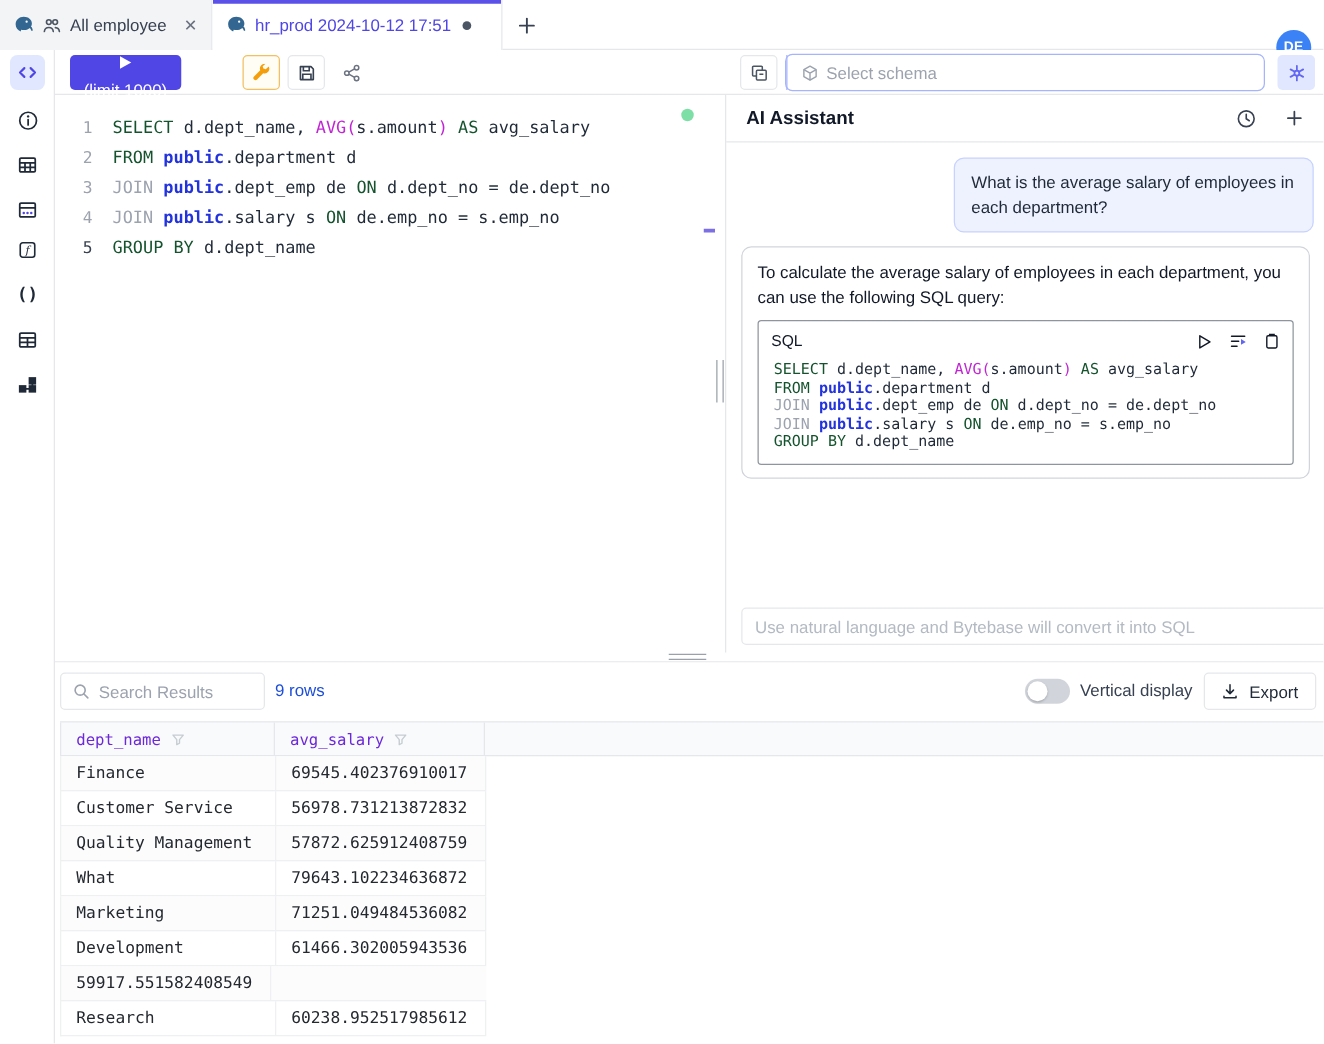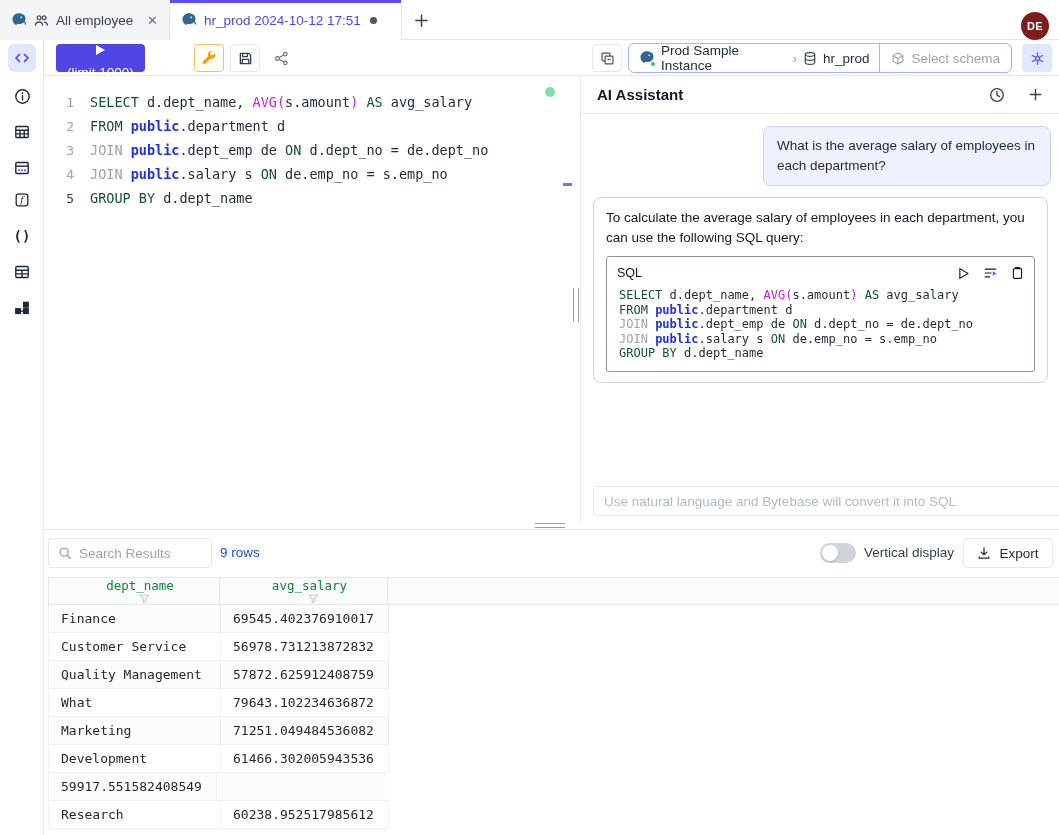--- a/index.html
+++ b/index.html
@@ -13,22 +13,22 @@
   .tab{ position:absolute; top:0; height:40px; display:flex; align-items:center; gap:7px; padding:0 11px; cursor:pointer; }
   .tab-inactive{ left:0; width:170px; background:#f3f4f6; border-right:1px solid #e5e7eb; }
   .tab-inactive .tab-label{ font-size:13.5px; color:#374151; }
   .tab-active{ left:170px; width:232px; background:#fff; border-right:1px solid #e5e7eb;
                box-shadow:inset 0 3px 0 #5b51e8; }
   .tab-active .tab-label{ font-size:13.5px; color:#4f46e5; font-weight:500; }
   .tab-close{ margin-left:auto; color:#6b7280; font-size:13px; line-height:1; }
   .tab-dirty{ width:7px; height:7px; border-radius:50%; background:#4b5563; margin-left:2px; }
   .tab-new{ position:absolute; left:402px; top:0; width:38px; height:40px; display:flex;
             align-items:center; justify-content:center; color:#374151; }
-  .avatar{ position:absolute; right:10px; top:12px; width:28px; height:28px; border-radius:50%;
-           background:#7f1d1d; color:#fff; font-size:11px; font-weight:bold; display:flex;
+  .avatar{ position:absolute; right:10px; top:24px; width:28px; height:28px; border-radius:50%;
+           background:#3b82f6; color:#fff; font-size:11px; font-weight:bold; display:flex;
            align-items:center; justify-content:center; letter-spacing:.3px; }
 
   
   .toolbar{ position:absolute; left:44px; top:40px; width:1015px; height:36px; background:#fff;
             border-bottom:1px solid #e5e7eb; }
   .run-btn{ position:absolute; left:12px; top:4px; height:28px; padding:0 11px; background:#4f46e5;
             border-radius:4px; display:flex; align-items:center; gap:9px; color:#fff;
             font-size:13.5px; font-weight:500; cursor:pointer;flex-direction:column; }
   .tb-btn{ position:absolute; top:4px; width:30px; height:28px; border-radius:4px; display:flex;
            align-items:center; justify-content:center; cursor:pointer; }
@@ -113,21 +113,21 @@
                 background:#fff; box-shadow:0 1px 2px rgba(0,0,0,.2); }
   .toggle-label{ position:absolute; left:820px; top:15px; font-size:13.5px; color:#374151; }
   .export-btn{ position:absolute; left:919px; top:8px; width:90px; height:30px;
                border:1px solid #e5e7eb; border-radius:4px; display:flex; align-items:center;
                justify-content:center; gap:8px; font-size:13.5px; color:#1f2937; cursor:pointer;
                background:#fff; }
   .rtable{ position:absolute; left:4px; top:47px; width:1011px; }
   .thead{ display:flex; height:28px; background:#f8fafc; border-top:1px solid #e5e7eb;
           border-bottom:1px solid #e5e7eb; }
   .th{ display:flex; align-items:center; padding-left:12px; font-family:"DejaVu Sans Mono",monospace;
-       font-size:12.5px; color:#15803d; border-right:1px solid #e5e7eb; cursor:pointer;flex-direction:column; }
+       font-size:12.5px; color:#6d28d9; border-right:1px solid #e5e7eb; cursor:pointer; }
   .th:first-child{ border-left:1px solid #e5e7eb; }
   .th-fill{ flex:1; border-right:none; cursor:default; }
   .col-dept{ width:172px; }
   .col-sal{ width:168px; }
   .trow{ display:flex; height:28px; width:341px; border-left:1px solid #eef0f2;
          border-bottom:1px solid #eef0f2; }
   .trow:nth-child(odd){ background:#fcfcfd; }
   .td{ display:flex; align-items:center; padding-left:12px; font-family:"DejaVu Sans Mono",monospace;
        font-size:13px; color:#24292f; border-right:1px solid #eef0f2; cursor:default; }
 
@@ -219,39 +219,20 @@
     <div class="tb-btn btn-batch">
       <span>
         <svg width="15" height="15" viewBox="0 0 16 16" fill="none" stroke="#4b5563" stroke-width="1.3">
             <path d="M10.5 5.5V3a.8.8 0 0 0-.8-.8H3a.8.8 0 0 0-.8.8v6.7c0 .4.4.8.8.8h2.5"></path>
             <rect x="5.5" y="5.5" width="8.3" height="8.3" rx=".8"></rect>
             <path d="M8 9h3.4"></path>
           </svg>
       </span>
     </div>
     <div class="conn-pill">
-      <div class="conn-main">
-        <span style="position:relative;">
-          <svg width="16" height="16" viewBox="0 0 16 16">
-              <path fill="#336791" d="M8 1.3C4.3 1.3 1.5 3.9 1.5 7.4c0 2.7 1.7 4.8 4 5.8l.5-1.5c.6.2 1.3.3 2 .3 3.7 0 6.5-2.2 6.5-5.3S11.7 1.3 8 1.3z"></path>
-              <circle cx="10.3" cy="5.3" r=".9" fill="#fff"></circle>
-            </svg>
-          <span style="position:absolute;right:-1px;bottom:-1px;width:6px;height:6px;border-radius:50%;background:#34c77b;border:1px solid #fff;"></span>
-        </span>
-        <span>Prod Sample Instance</span>
-        <span class="conn-sep-arrow">›</span>
-        <span>
-          <svg width="14" height="15" viewBox="0 0 16 16" fill="none" stroke="#374151" stroke-width="1.3">
-              <ellipse cx="8" cy="3.4" rx="5.4" ry="2.1"></ellipse>
-              <path d="M2.6 3.4v4.6c0 1.2 2.4 2.1 5.4 2.1s5.4-.9 5.4-2.1V3.4"></path>
-              <path d="M2.6 8v4.6c0 1.2 2.4 2.1 5.4 2.1s5.4-.9 5.4-2.1V8"></path>
-            </svg>
-        </span>
-        <span>hr_prod</span>
-      </div>
       <div class="conn-schema">
         <span>
           <svg width="14" height="15" viewBox="0 0 16 16" fill="none" stroke="#9ca3af" stroke-width="1.3" stroke-linejoin="round">
               <path d="M8 1.6l5.6 3.2v6.4L8 14.4l-5.6-3.2V4.8z"></path>
               <path d="M2.4 4.8L8 8l5.6-3.2M8 8v6.4"></path>
             </svg>
         </span>
         <span>Select schema</span>
       </div>
     </div>

